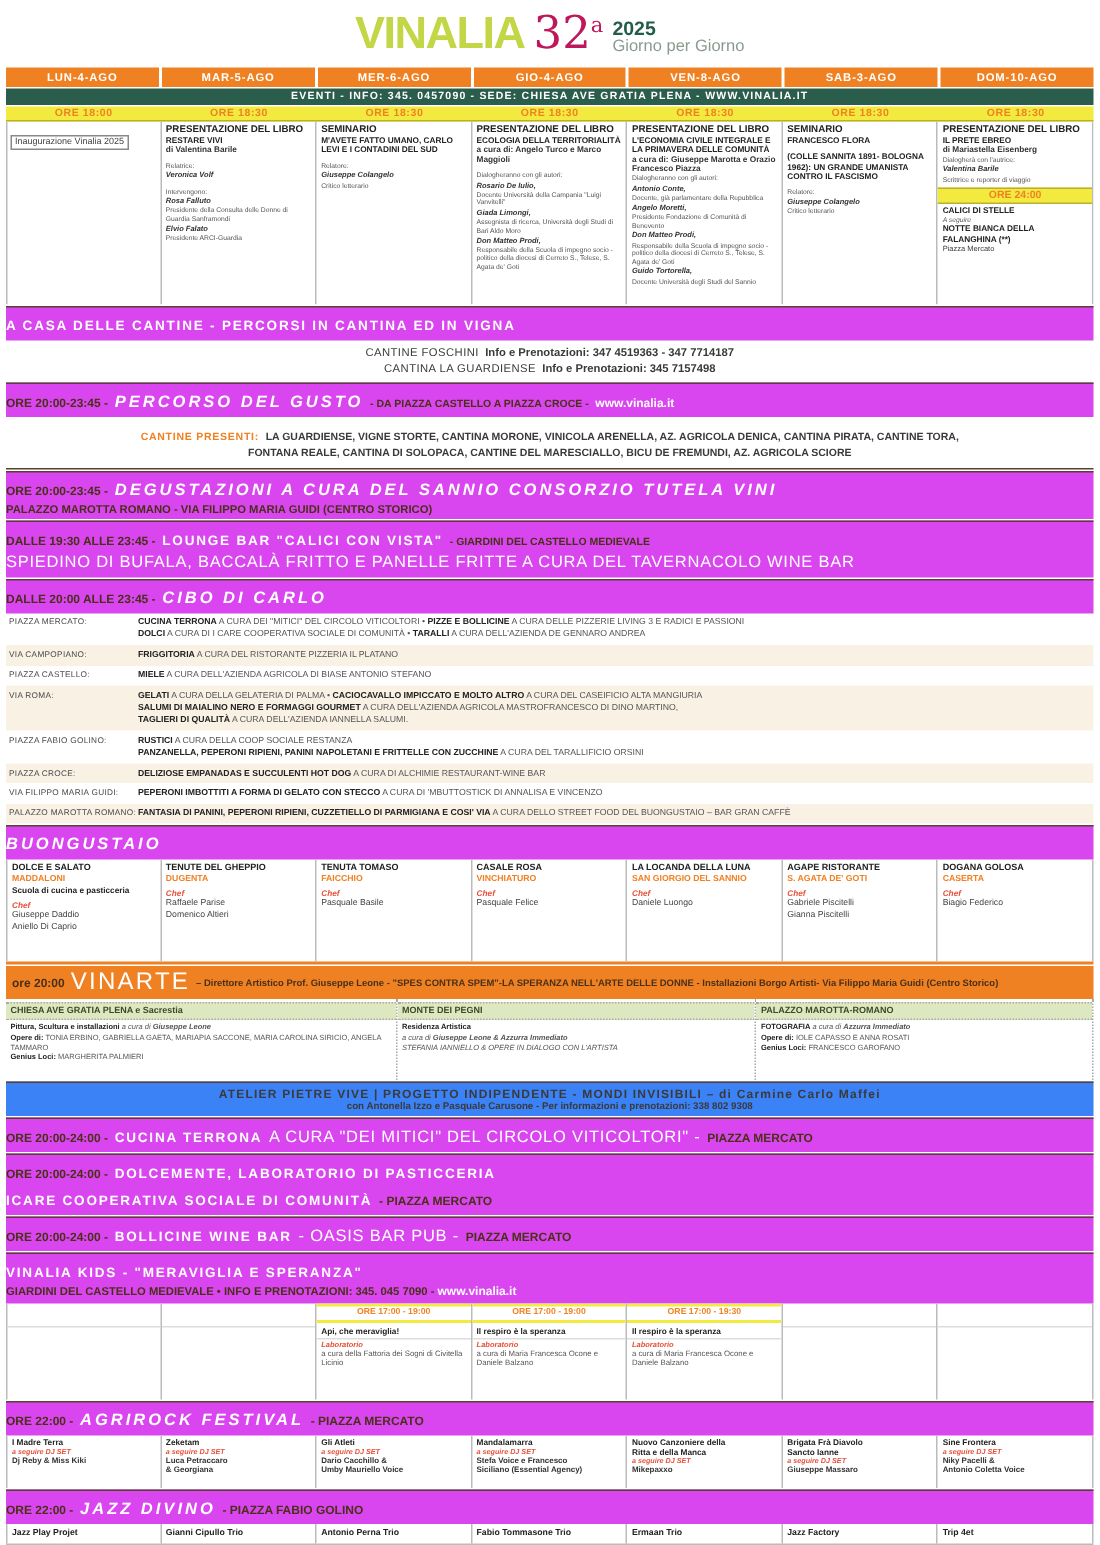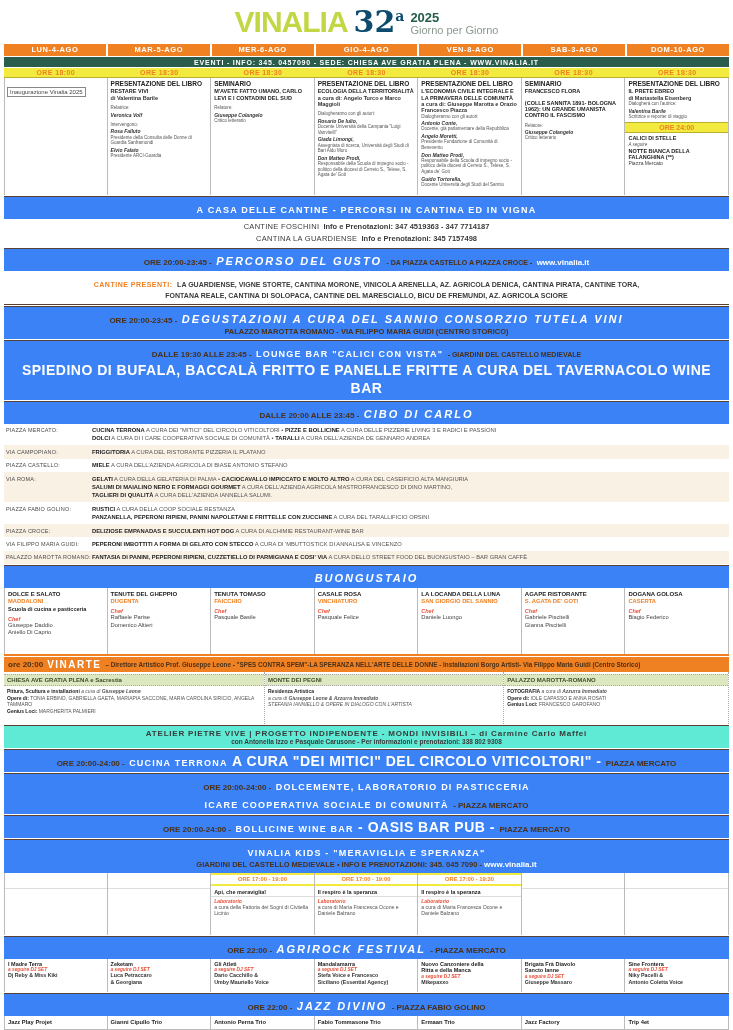--- a/index.html
+++ b/index.html
@@ -2,21 +2,21 @@
 <html><head>
 <meta charset="utf-8">
 <style>
   * { box-sizing: border-box; margin: 0; padding: 0; }
   body { width: 733px; height: 1030px; background: #fff; font-family: "Liberation Sans", sans-serif; color: #3a3a3a; overflow: hidden; }
   .page { width: 733px; height: 1030px; padding: 0 4px; display: flex; flex-direction: column; }
 
   
   .logo-row { height: 52px; display: flex; align-items: center; justify-content: center; gap: 6px; }
   .logo-name { font-size: 30px; font-weight: bold; color: #c3d646; letter-spacing: -1px; }
-  .logo-num { font-size: 30px; font-weight: bold; color: #0c4a6e; font-family: "DejaVu Serif", serif; text-align: center; }
+  .logo-num { font-size: 30px; font-weight: normal; color: #be185d; font-family: "DejaVu Serif", serif; text-align: center; }
   .logo-sup { font-size: 14px; vertical-align: super; }
   .logo-year-block { display: flex; flex-direction: column; line-height: 1.05; padding-top: 4px; }
   .logo-year { font-size: 13px; font-weight: bold; color: #235d49; }
   .logo-tag { font-size: 11px; color: #8a9a8e; }
 
   
   .days { display: grid; grid-template-columns: repeat(7, 1fr); gap: 2px; height: 15px; }
   .day { background: #f08122; color: #fff; font-size: 7.5px; font-weight: bold; display: flex; align-items: center; justify-content: center; letter-spacing: 0.6px; }
   .eventi-bar { background: #2b5d4d; color: #fff; height: 12px; display: flex; align-items: center; justify-content: center; font-size: 7px; font-weight: bold; letter-spacing: 0.8px; margin-top: 1px; }
   .eventi-bar .site { color: #fff; margin-left: 3px; }
@@ -32,28 +32,28 @@
   .r-nb { font-size: 5.5px; font-weight: bold; color: #333; line-height: 1.15; }
   .r-n { font-size: 5px; line-height: 1.2; }
   .r-tiny { font-size: 4.5px; color: #555; line-height: 1.25; }
   .r-bi { font-size: 5px; font-weight: bold; font-style: italic; color: #333; line-height: 1.25; margin-top: 1px; }
   .r-it { font-size: 4.5px; font-style: italic; color: #555; }
   .r-gap { height: 4px; }
   .r-yellow { background: #f2ea3e; color: #f08122; font-weight: bold; text-align: center; font-size: 7px; margin: 3px -3px 2px; padding: 1px 0; border-top: 1px solid #b9b12e; border-bottom: 1px solid #b9b12e; }
   .r-boxed { border: 1px solid #888; font-size: 6px; color: #444; padding: 1px 2px; display: inline-block; margin: 0 -1px; }
 
   
-  .banner { background: #3b82f6; text-align: center; color: #fff; padding: 2px 0; border-top: 1px solid #5a4030; margin-top: 1px; }
+  .banner { background: #d946ef; color: #fff; padding: 2px 0; border-top: 1px solid #5a4030; margin-top: 1px; }
   .banner .big { font-size: 11px; font-weight: bold; letter-spacing: 2px; font-style: italic; }
   .banner .med { font-size: 9px; font-weight: bold; letter-spacing: 1.2px; }
   .banner .pre { font-size: 8px; font-weight: bold; color: #4a3018; letter-spacing: 0; }
   .banner .dark { font-size: 7px; font-weight: bold; color: #4a3018; letter-spacing: 0; }
   .banner .site { font-size: 8px; font-weight: bold; color: #fff; }
   .banner .subline { font-size: 7.5px; font-weight: bold; color: #4a3018; line-height: 1.3; }
-  .banner .subwhite { font-size: 14px; font-weight: bold; color: #fff; letter-spacing: 0.5px; line-height: 1.3; }
+  .banner .subwhite { font-size: 11px; font-weight: normal; color: #fff; letter-spacing: 0.5px; line-height: 1.3; }
 
   .info-lines { padding: 2px 0 3px; text-align: center; }
   .info-line { font-size: 7.5px; color: #3a3a3a; line-height: 1.5; }
   .info-line .nm { font-weight: normal; letter-spacing: 0.3px; }
   .info-line .bd { font-weight: bold; }
 
   .presenti { text-align: center; padding: 2px 0 3px; border-bottom: 1px solid #5a4030; }
   .presenti .lbl { color: #f08122; font-size: 7px; font-weight: bold; letter-spacing: 0.5px; }
   .presenti .txt { font-size: 7px; color: #3a3a3a; font-weight: bold; line-height: 1.5; }
 
@@ -75,28 +75,28 @@
   .resto:first-child { border-left: 1px solid #bbb; }
   .resto .nm { font-size: 6px; font-weight: bold; color: #222; line-height: 1.2; }
   .resto .pl { font-size: 5.8px; font-weight: bold; color: #f08122; line-height: 1.2; }
   .resto .sub { font-size: 5.5px; font-weight: bold; color: #222; line-height: 1.2; margin-top: 1px; }
   .resto .chef { font-size: 5.5px; font-weight: bold; font-style: italic; color: #e8503a; margin-top: 3px; }
   .resto .names { font-size: 5.8px; color: #444; line-height: 1.3; white-space: pre-line; }
 
   
   .vinarte-banner { background: #f08122; display: flex; align-items: center; padding: 2px 4px; gap: 4px; margin-top: 1px; }
   .vinarte-banner .pre { font-size: 8px; font-weight: bold; color: #4a3018; }
-  .vinarte-banner .ttl { font-size: 10px; font-weight: bold; color: #fff; letter-spacing: 1.5px; }
+  .vinarte-banner .ttl { font-size: 16px; font-weight: normal; color: #fff; letter-spacing: 1.5px; }
   .vinarte-banner .rest { font-size: 6.3px; font-weight: bold; color: #4a3018; }
   .vinarte-cols { display: grid; grid-template-columns: 36% 33% 31%; height: 62px; }
   .vin-col { border-right: 1px dotted #aaa; padding: 0 3px; overflow: hidden; }
   .vin-head { background: #dee8c0; font-size: 6px; font-weight: bold; color: #3a4a2a; padding: 2px 3px; margin: 2px -3px 2px; border-top: 1px dotted #aaa; border-bottom: 1px dotted #aaa; }
   .vin-line { font-size: 5px; color: #555; line-height: 1.35; }
 
-  .atelier { background: #5eead4; text-align: center; padding: 3px 0; margin-top: 1px; border-top: 1px solid #5a4030; }
+  .atelier { background: #3b82f6; text-align: center; padding: 3px 0; margin-top: 1px; border-top: 1px solid #5a4030; }
   .atelier .l1 { font-size: 8px; font-weight: bold; color: #3a3a3a; letter-spacing: 0.8px; }
   .atelier .l2 { font-size: 6.5px; font-weight: bold; color: #3a3a3a; }
 
   
   .kids-grid { display: grid; grid-template-columns: repeat(7, 1fr); height: 74px; }
   .kid-cell { border-right: 1px solid #bbb; overflow: hidden; }
   .kid-cell:first-child { border-left: 1px solid #bbb; }
   .kid-time { color: #f08122; font-size: 5.8px; font-weight: bold; text-align: center; border-top: 2px solid #f2ea3e; border-bottom: 2px solid #f2ea3e; padding: 1.5px 0; margin-bottom: 2px; min-height: 11px; }
   .kid-cell.empty .kid-time { border-color: transparent; }
   .kid-title { font-size: 5.5px; font-weight: bold; color: #222; padding: 1px 3px; border-bottom: 1px solid #ddd; }

